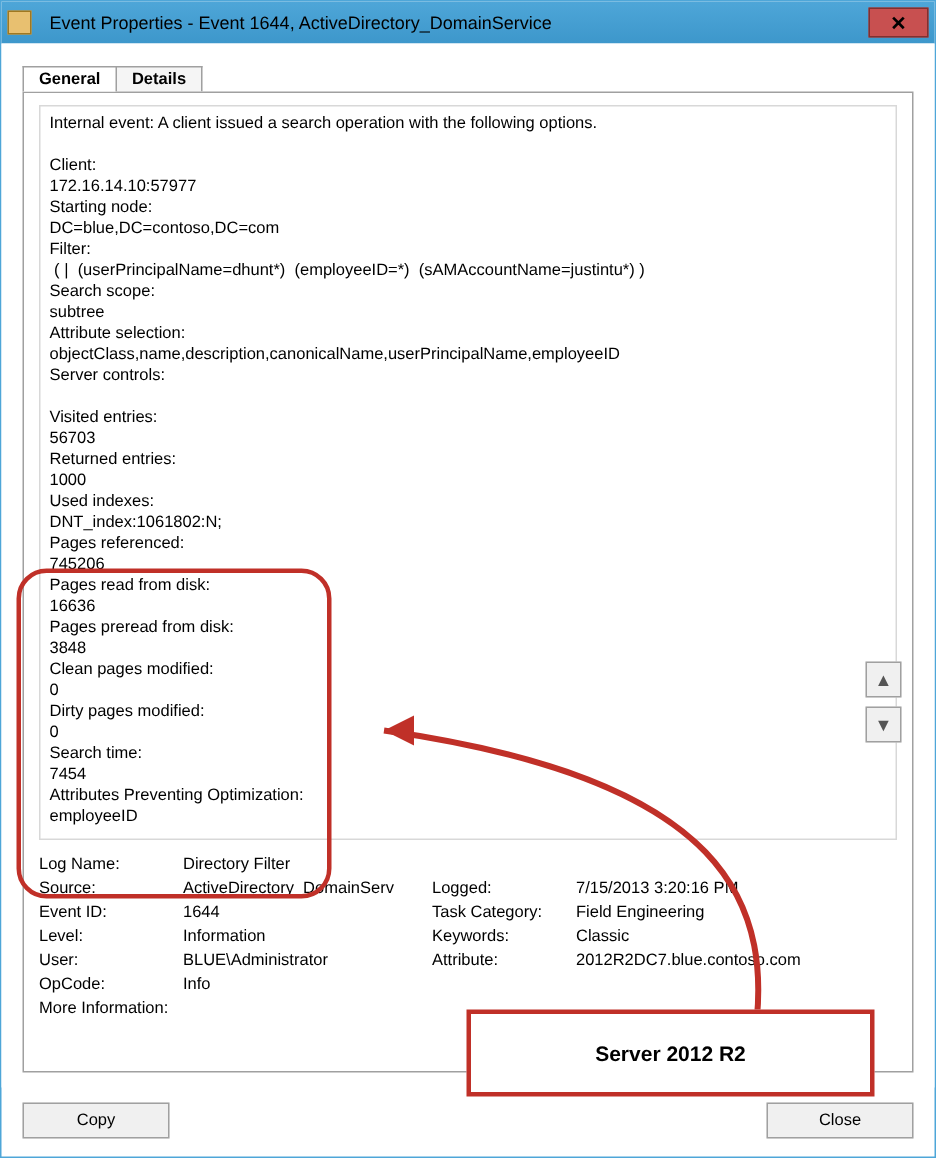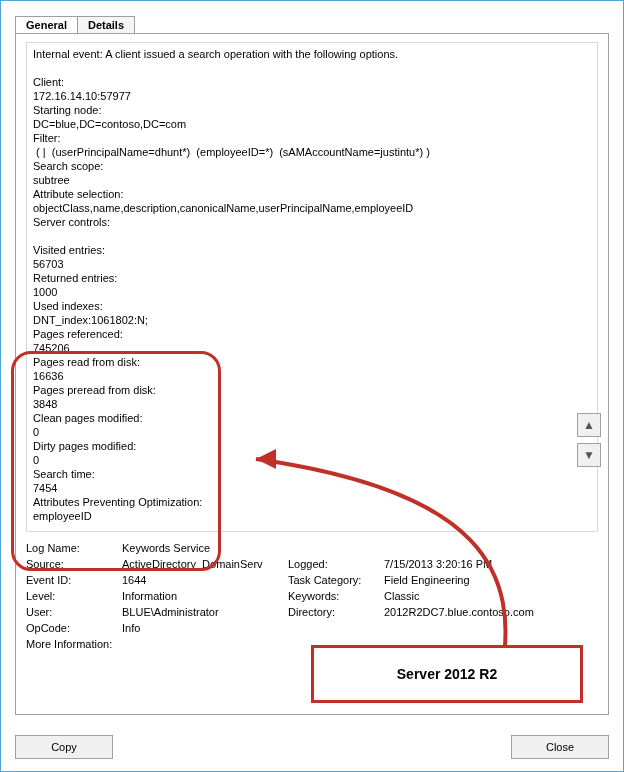--- a/index.html
+++ b/index.html
@@ -148,20 +148,25 @@
   }
   .anno-arrow {
     position: absolute;
     pointer-events: none;
   }
 </style>
 </head>
 <body>
 
 <div class="window">
+  <div class="titlebar">
+    <div class="app-icon"></div>
+    <div class="title">Event Properties - Event 1644, ActiveDirectory_DomainService</div>
+    <div class="close-btn">✕</div>
+  </div>
 
   <div class="client">
     <div class="tabstrip">
       <div class="tab active">General</div>
       <div class="tab">Details</div>
     </div>
     <div class="tabpanel">
       <div class="desc-box">Internal event: A client issued a search operation with the following options.
 
 Client:
@@ -193,42 +198,42 @@
 Dirty pages modified:
 0
 Search time:
 7454
 Attributes Preventing Optimization:
 employeeID
 </div>
 
       <div class="meta-grid">
         <div class="lbl">Log Name:</div>
-        <div class="val">Keywords Service</div>
+        <div class="val">Directory Filter</div>
         <div></div>
           <div></div>
 
         <div class="lbl">Source:</div>
         <div class="val">ActiveDirectory_DomainServ</div>
         <div class="lbl">Logged:</div>
         <div class="val">7/15/2013 3:20:16 PM</div>
 
         <div class="lbl">Event ID:</div>
         <div class="val">1644</div>
         <div class="lbl">Task Category:</div>
         <div class="val">Field Engineering</div>
 
         <div class="lbl">Level:</div>
         <div class="val">Information</div>
         <div class="lbl">Keywords:</div>
         <div class="val">Classic</div>
 
         <div class="lbl">User:</div>
         <div class="val">BLUE\Administrator</div>
-        <div class="lbl">Directory:</div>
+        <div class="lbl">Attribute:</div>
         <div class="val">2012R2DC7.blue.contoso.com</div>
 
         <div class="lbl">OpCode:</div>
         <div class="val">Info</div>
         <div></div>
           <div></div>
 
         <div class="lbl">More Information:</div>
       </div>
     </div>

